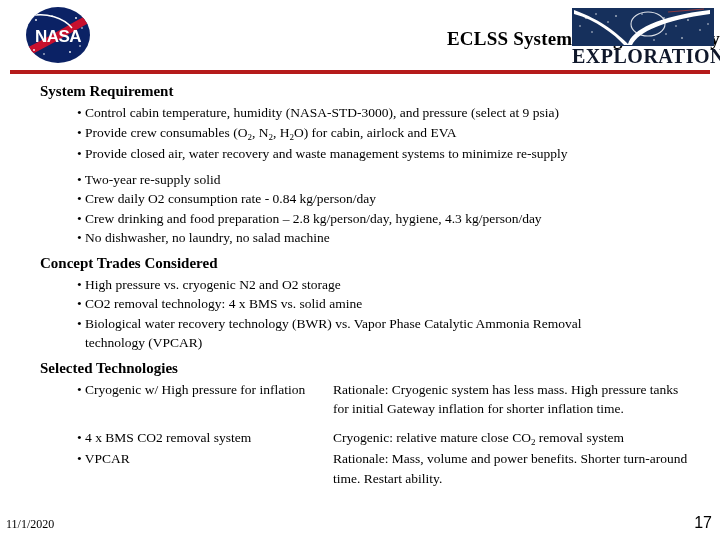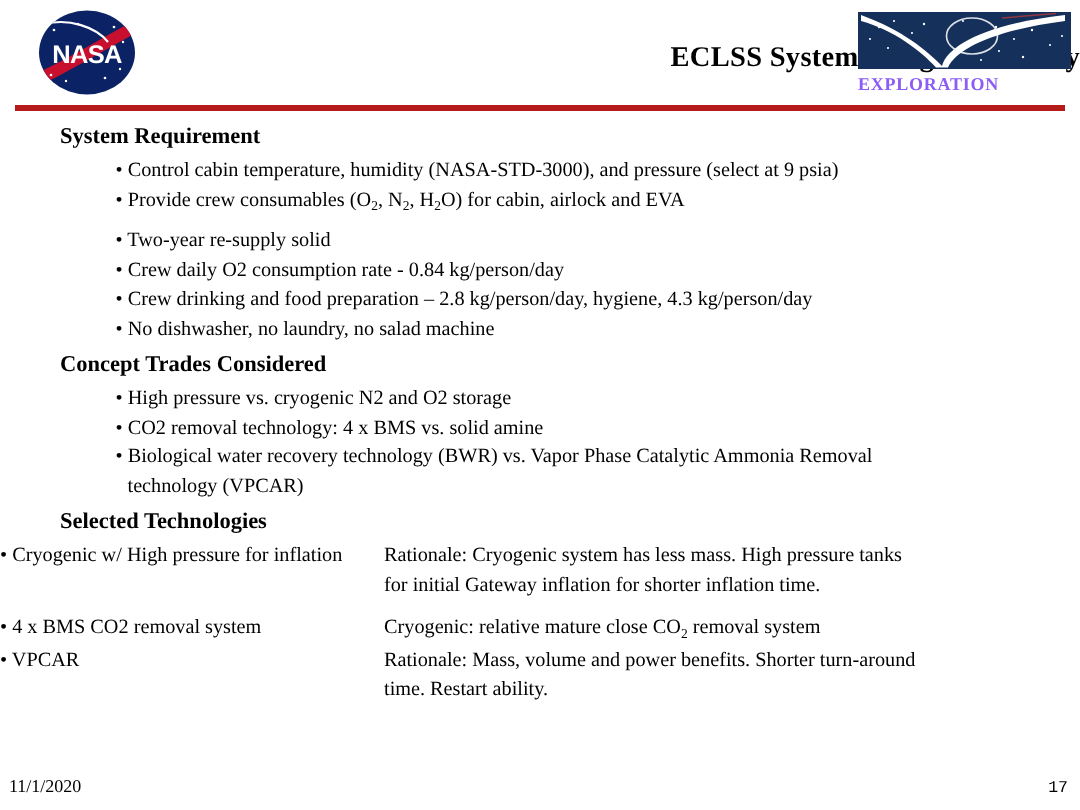--- a/index.html
+++ b/index.html
@@ -54,23 +54,23 @@
     height: 38px;
     background: #16305c;
     position: relative;
     overflow: hidden;
   }
   #exploration-box svg { display: block; position: absolute; left: 0; top: 0; }
   #exploration-word {
     width: 142px;
     text-align: left;
     font-family: "Liberation Serif", "DejaVu Serif", serif;
-    font-size: 12px;
+    font-size: 20px;
     font-weight: bold;
-    color: #8b5cf6;
+    color: #0f172a;
     letter-spacing: 0.5px;
     line-height: 18px;
     margin-top: 1px;
   }
 
   #red-rule {
     position: absolute;
     left: 10px;
     top: 70px;
     width: 700px;
@@ -110,20 +110,21 @@
 
   sub {
     font-size: 9px;
     vertical-align: baseline;
     position: relative;
     bottom: -3px;
   }
 
   
   #tech-table {
+    margin-left: 77px;
     width: 620px;
     border-collapse: collapse;
   }
   #tech-table td {
     vertical-align: top;
     font-size: 13.5px;
     line-height: 19.5px;
     padding: 0;
   }
   .tech-left { width: 250px; padding-right: 6px !important; }
@@ -135,22 +136,22 @@
     position: absolute;
     left: 6px;
     bottom: 8px;
     font-size: 12px;
     font-family: "Liberation Serif", "DejaVu Serif", serif;
   }
   #footer-page {
     position: absolute;
     right: 8px;
     bottom: 8px;
-    font-size: 11px;
-    font-family: Liberation Mono, monospace;
+    font-size: 16px;
+    font-family: Liberation Sans, sans-serif;
   }
 </style>
 </head>
 <body>
 
 <div id="header">
 
   <div id="nasa-logo">
     <svg width="80" height="58" viewBox="0 0 80 58" xmlns="http://www.w3.org/2000/svg">
       <defs>
@@ -210,20 +211,21 @@
   <div id="red-rule"></div>
 </div>
 
 <div id="content">
 
   <div class="section">
     <div class="sec-heading">System Requirement</div>
     <ul class="bullets">
       <li class="bullet">• Control cabin temperature, humidity (NASA-STD-3000), and pressure (select at 9 psia)</li>
       <li class="bullet">• Provide crew consumables (O<sub>2</sub>, N<sub>2</sub>, H<sub>2</sub>O) for cabin, airlock and EVA</li>
+      <li class="bullet">• Provide closed air, water recovery and waste management systems to minimize re-supply</li>
     </ul>
   </div>
 
   <div class="sec-gap"></div>
 
   <div class="section">
     <ul class="bullets">
       <li class="bullet">• Two-year re-supply solid</li>
       <li class="bullet">• Crew daily O2 consumption rate - 0.84 kg/person/day</li>
       <li class="bullet">• Crew drinking and food preparation – 2.8 kg/person/day, hygiene, 4.3 kg/person/day</li>

